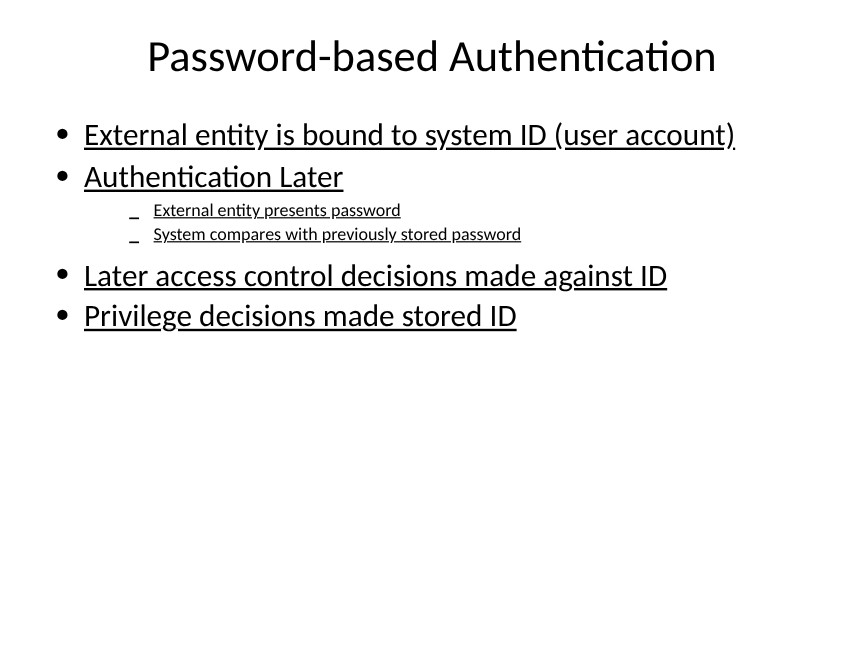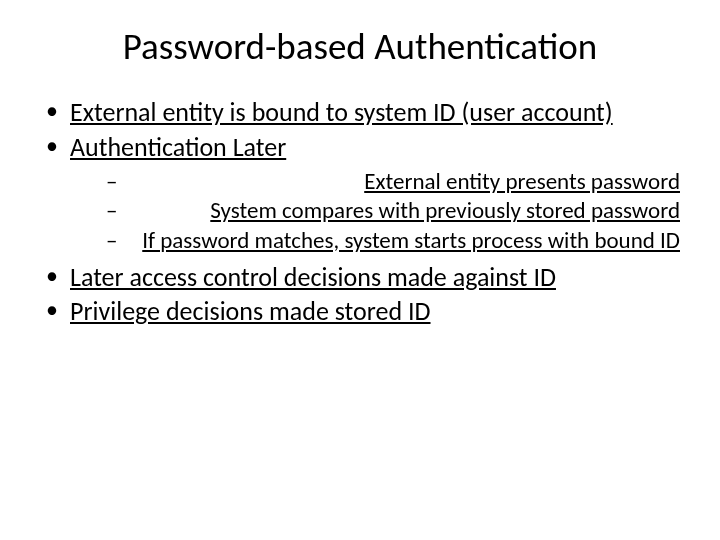--- a/index.html
+++ b/index.html
@@ -43,26 +43,25 @@
     left: 6px;
     top: 0;
     font-size: 24px;
   }
   ul.level2 {
     list-style: none;
     padding: 0;
     margin: 6px 0 8px 0;
   }
   ul.level2 > li {
-    font-size: 23px;
+    font-size: 15px;
     line-height: 1.18;
     padding-left: 58px;
     position: relative;
     margin-bottom: 2px;
-    text-align: right;
   }
   ul.level2 > li::before {
     content: "–";
     position: absolute;
     left: 36px;
     top: 0;
     font-size: 23px;
   }
 </style>
 </head>
@@ -71,19 +70,18 @@
 <div class="slide">
   <h1 class="title">Password-based Authentication</h1>
 
   <ul class="level1">
     <li>External entity is bound to system ID (user account)</li>
     <li>
       <span>Authentication Later</span>
       <ul class="level2">
         <li>External entity presents password</li>
         <li>System compares with previously stored password</li>
-        <li>If password matches, system starts process with bound ID</li>
       </ul>
     </li>
     <li>Later access control decisions made against ID</li>
     <li>Privilege decisions made stored ID</li>
   </ul>
 </div>
 
 </body></html>

